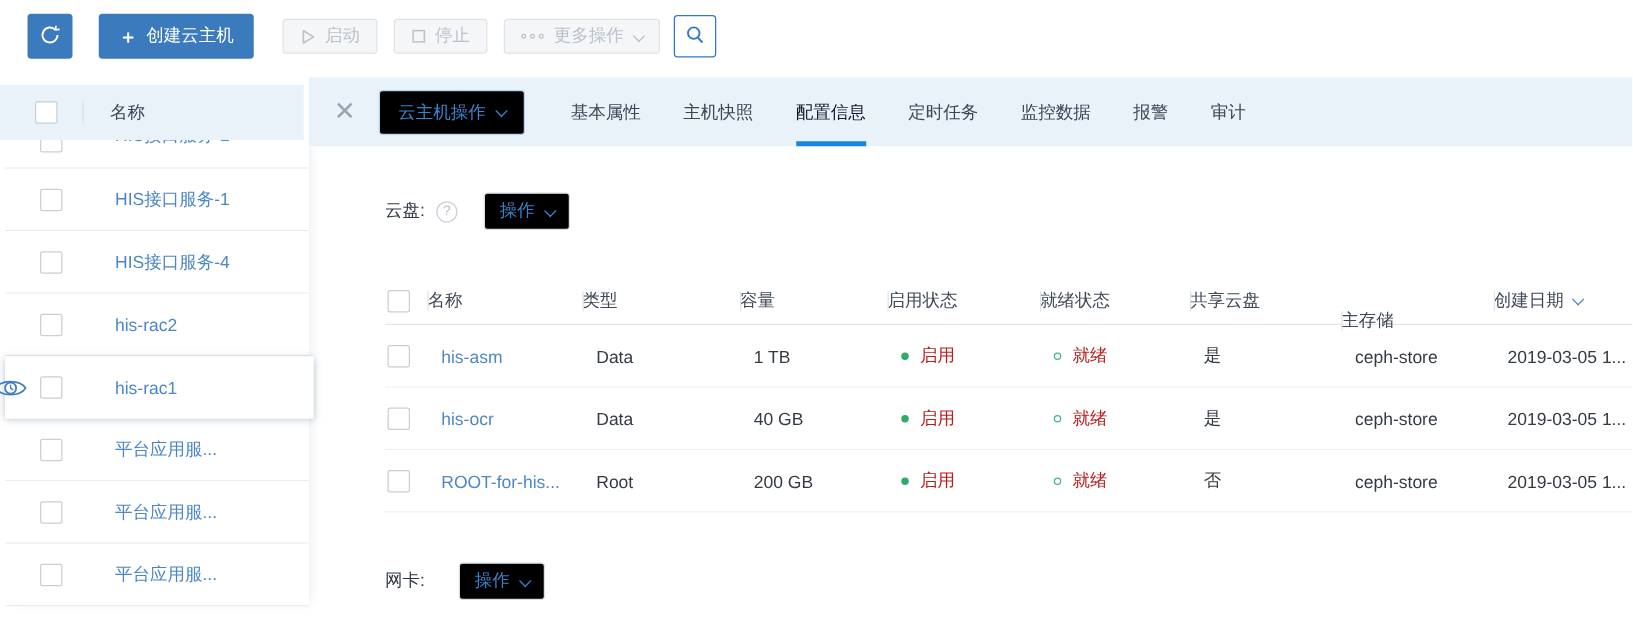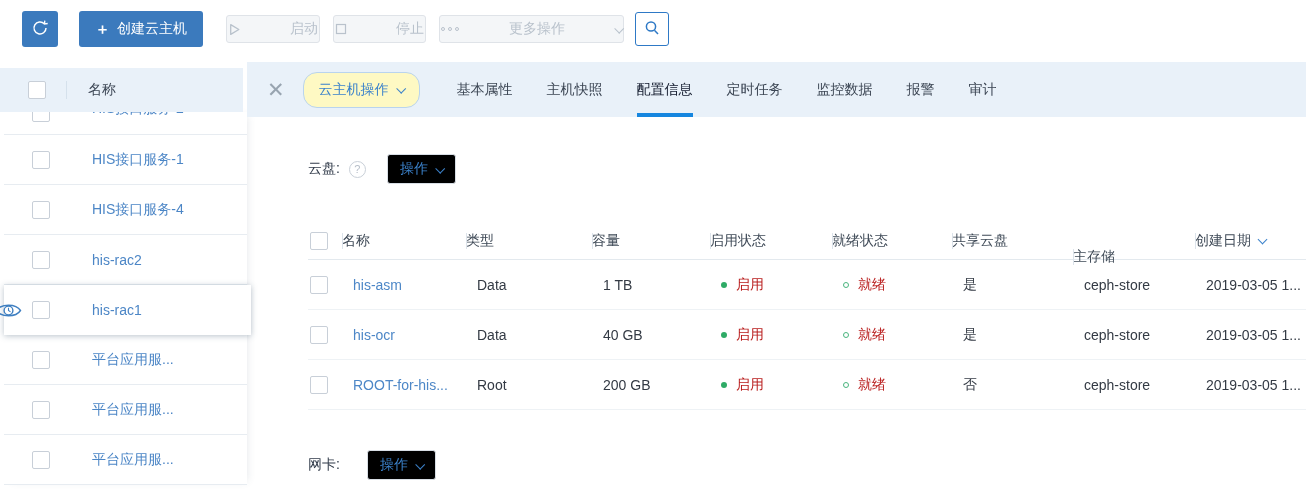--- a/index.html
+++ b/index.html
@@ -9,21 +9,21 @@
     background:#fff; font-family:"Liberation Sans","DejaVu Sans",sans-serif;
     font-size:14px; color:#333a44;
   }
 
   
   .toolbar { position:absolute; left:0; top:0; right:0; height:58px; background:#fff; display:flex; align-items:center; }
   .btn { display:inline-flex; align-items:center; justify-content:center; border-radius:3px; cursor:pointer; white-space:nowrap; }
   .btn-refresh { margin-left:22px; width:36px; height:36px; background:#3b7abd; }
   .btn-create { margin-left:21px; height:36px; padding:0 16px; background:#3b7abd; color:#fff; font-size:14px; }
   .btn-create .plus { font-size:15px; margin-right:7px; font-weight:bold; }
-  .btn-disabled { margin-left:13px; height:28px; padding:0 1px; background:#f4f6f8; border:1px solid #dfe3e8; color:#b9c2cc;gap:42px; }
+  .btn-disabled { margin-left:13px; height:28px; padding:0 13px; background:#f4f6f8; border:1px solid #dfe3e8; color:#b9c2cc; }
   .btn-start { margin-left:23px; }
   .ic-gap { margin-right:7px; display:inline-flex; align-items:center; }
   .dots { display:inline-flex; gap:3px; margin-right:8px; }
   .dots i { width:4px; height:4px; border:1px solid #b9c2cc; border-radius:50%; display:block; }
   .chev { width:7px; height:7px; border-right:1.4px solid currentColor; border-bottom:1.4px solid currentColor; transform:rotate(45deg) translateY(-1px); display:inline-block; margin-left:8px; }
   .btn-search { margin-left:11px; width:34px; height:34px; background:#fff; border:1px solid #2e79c6; }
 
   
   .side-header { position:absolute; left:0; top:68px; width:243px; height:44px; background:#e9f1f9; display:flex; align-items:center; z-index:2; }
   .side-header .vdiv { width:1px; height:18px; background:#d5e1ec; margin-left:20px; }
@@ -35,21 +35,21 @@
   .side-row.clipped > * { margin-top:-12px; }
   .side-row.clipped .cbox { margin-top:-8px; }
   .side-row.selected { width:247px; border-bottom:none; z-index:4; box-shadow:0 1px 6px rgba(58,84,110,0.35); }
   .side-row .eye { display:none; }
   .side-row.selected .eye { display:block; position:absolute; left:-9px; top:16px; }
   .cbox { width:18px; height:18px; border:1px solid #c8cfd8; border-radius:2px; background:#fff; margin-left:28px; flex:none; }
 
   
   .panel-band { position:absolute; left:247px; top:62px; right:0; height:55px; background:#e9f1f9; display:flex; align-items:center; z-index:2; }
   .close-x { margin-left:20px; font-size:21px; color:#98a4b0; line-height:1; cursor:pointer; }
-  .btn-vm-actions { margin-left:18px; height:36px; padding:0 15px; background:#fef9c3; border:1px solid #b9d4ee; border-radius:14px; color:#3b82cb; display:inline-flex; align-items:center; cursor:pointer; }
+  .btn-vm-actions { margin-left:18px; height:36px; padding:0 15px; background:#000000; border:1px solid #b9d4ee; border-radius:3px; color:#3b82cb; display:inline-flex; align-items:center; cursor:pointer; }
   .tabs { display:flex; gap:34px; margin-left:37px; height:100%; align-items:stretch; }
   .tab { position:relative; display:flex; align-items:center; color:#3c4654; cursor:pointer; }
   .tab.active { color:#0f172a; }
   .tab.active::after { content:""; position:absolute; left:0; right:0; bottom:0; height:4px; background:#1686df; }
 
   
   .sec-head { position:absolute; height:32px; display:flex; align-items:center; }
   .disk-head { left:308px; top:153px; }
   .nic-head { left:308px; top:449px; }
   .sec-title { color:#2f3948; }

